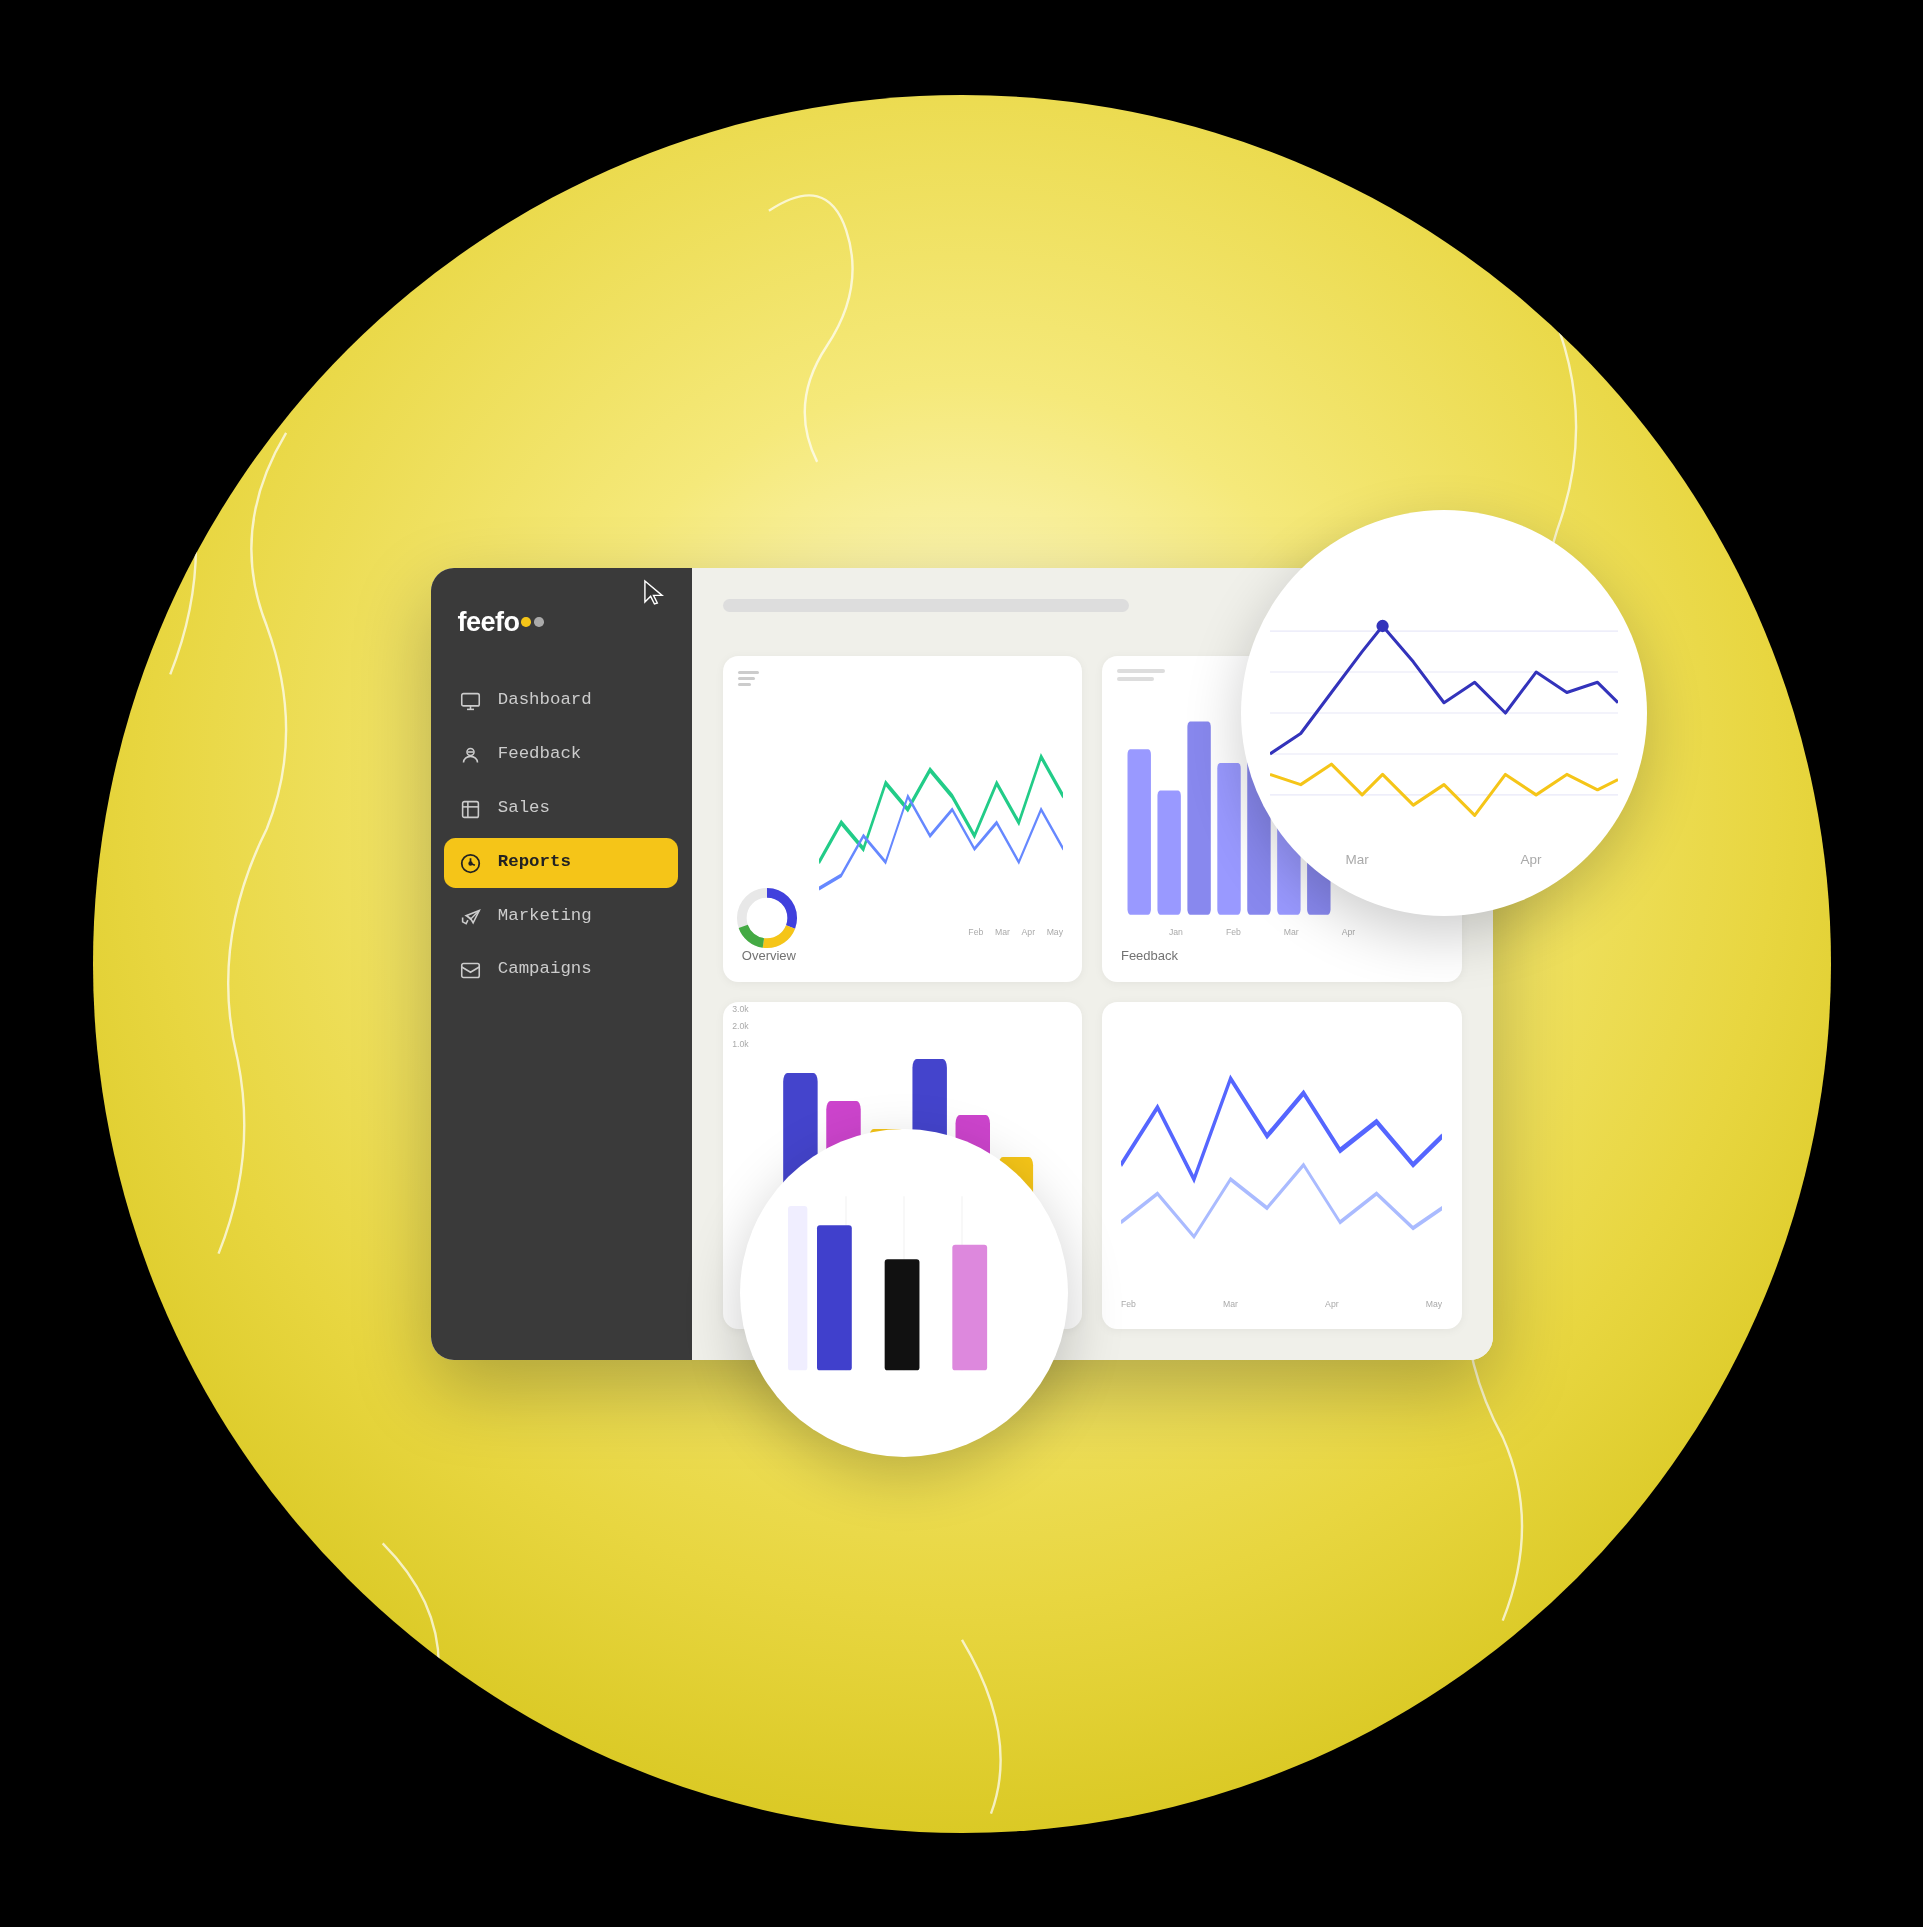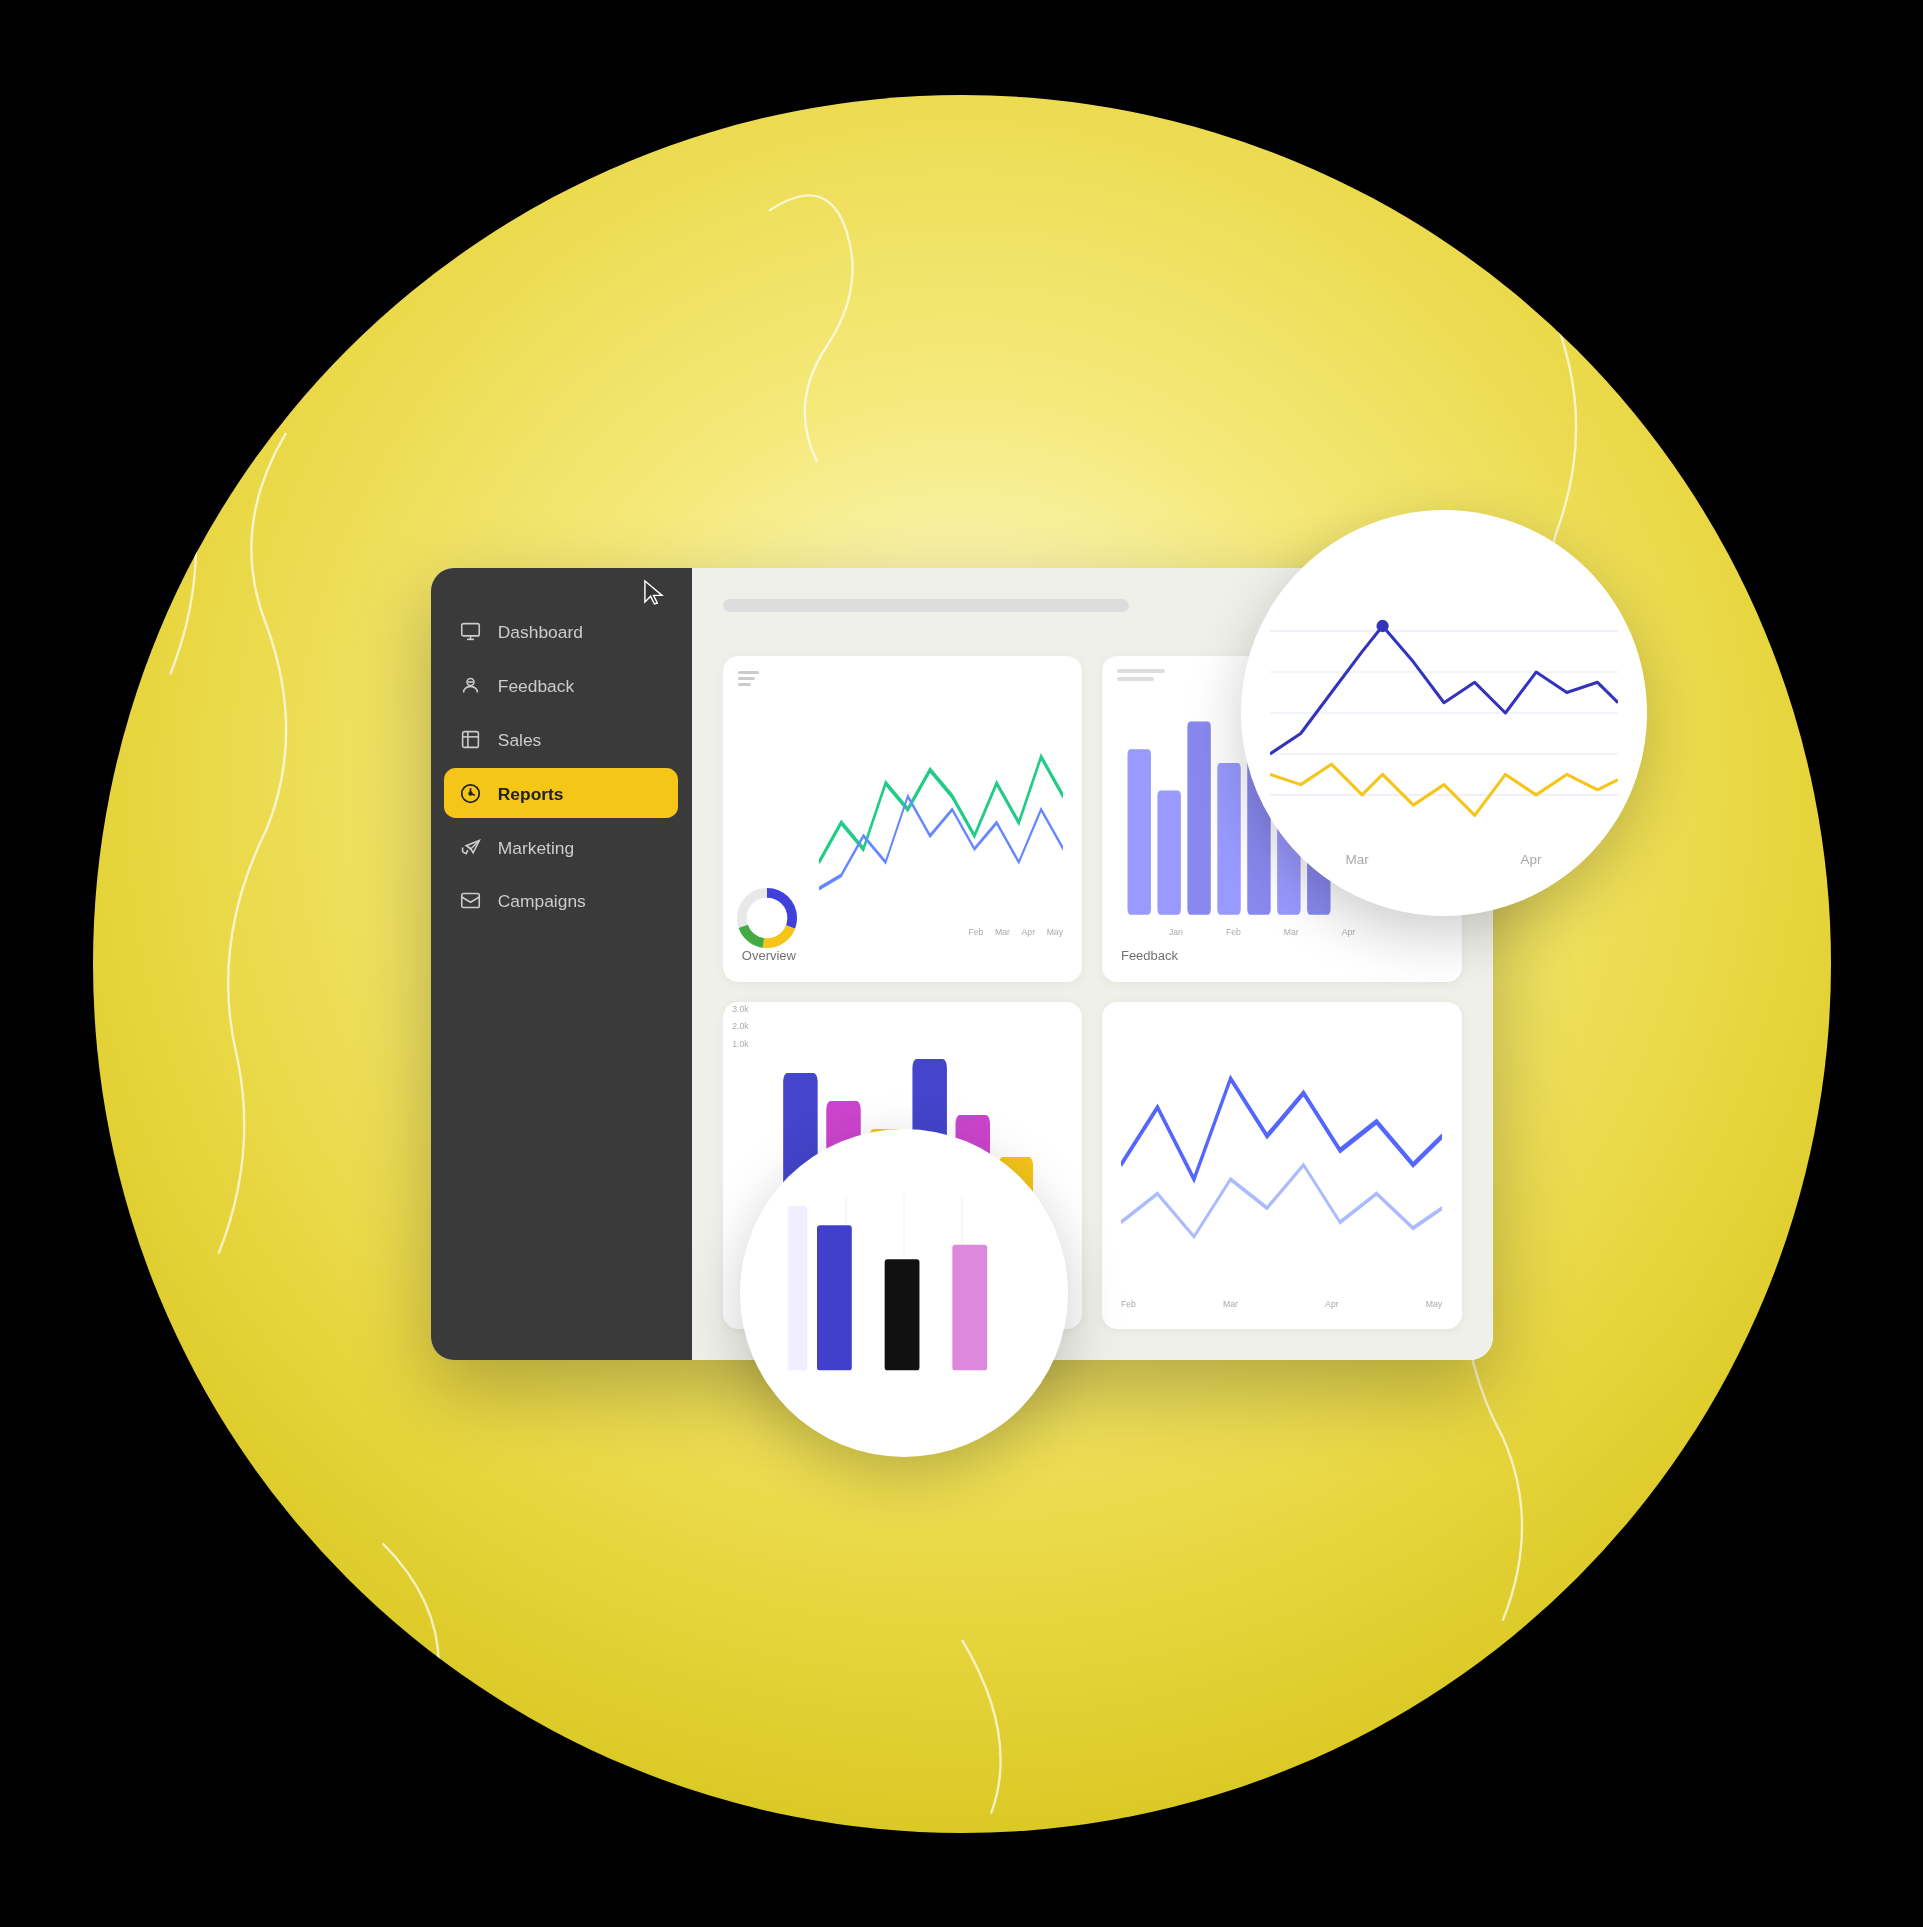--- a/index.html
+++ b/index.html
@@ -88,28 +88,29 @@
 
     .nav-items {
       display: flex;
       flex-direction: column;
       gap: 3.9px;
       padding: 0 13.5px;
     }
 
     .nav-item {
       display: flex;
-      align-items: flex-end;
+      align-items: flex-start;
       gap: 15.4px;
       padding: 13.5px 15.4px;
       border-radius: 11.6px;
       color: #ccc;
       font-size: 17.4px;
       cursor: pointer;
       transition: background 0.2s;
+      font-family: Liberation Mono, monospace;
     }
 
     .nav-item.active {
       background: #f5c518;
       color: #222;
       font-weight: 600;
     }
 
     .nav-item .nav-icon {
       width: 23px;
@@ -235,20 +236,27 @@
     <path d="M 1500 200 Q 1560 320, 1520 440 Q 1480 550, 1540 650" stroke="white" stroke-width="2.5" fill="none" opacity="0.7"></path>
     <path d="M 1400 900 Q 1460 1020, 1430 1150 Q 1400 1280, 1460 1390 Q 1500 1480, 1460 1580" stroke="white" stroke-width="2.5" fill="none" opacity="0.7"></path>
 
     <path d="M 300 1500 Q 380 1580, 350 1680 Q 320 1750, 380 1800" stroke="white" stroke-width="2.5" fill="none" opacity="0.7"></path>
     <path d="M 900 1600 Q 960 1700, 930 1780" stroke="white" stroke-width="2.5" fill="none" opacity="0.7"></path>
   </svg>
 
   <div class="ui-card">
 
     <nav class="sidebar">
+      <div class="logo">
+        <span class="logo-text">feefo</span>
+        <span class="logo-dots">
+          <span class="logo-dot yellow"></span>
+          <span class="logo-dot gray"></span>
+        </span>
+      </div>
 
       <div class="nav-items">
 
         <div class="nav-item">
           <span class="nav-icon">
             <svg viewBox="0 0 24 24" fill="none" stroke="currentColor" stroke-width="1.8">
               <rect x="2" y="3" width="20" height="14" rx="2"></rect>
               <line x1="8" y1="21" x2="16" y2="21"></line>
               <line x1="12" y1="17" x2="12" y2="21"></line>
             </svg>

